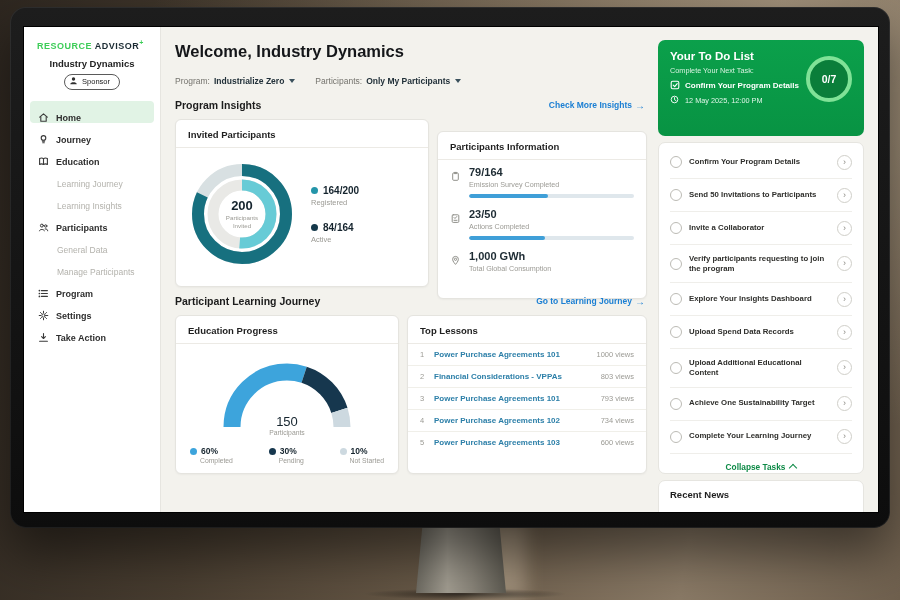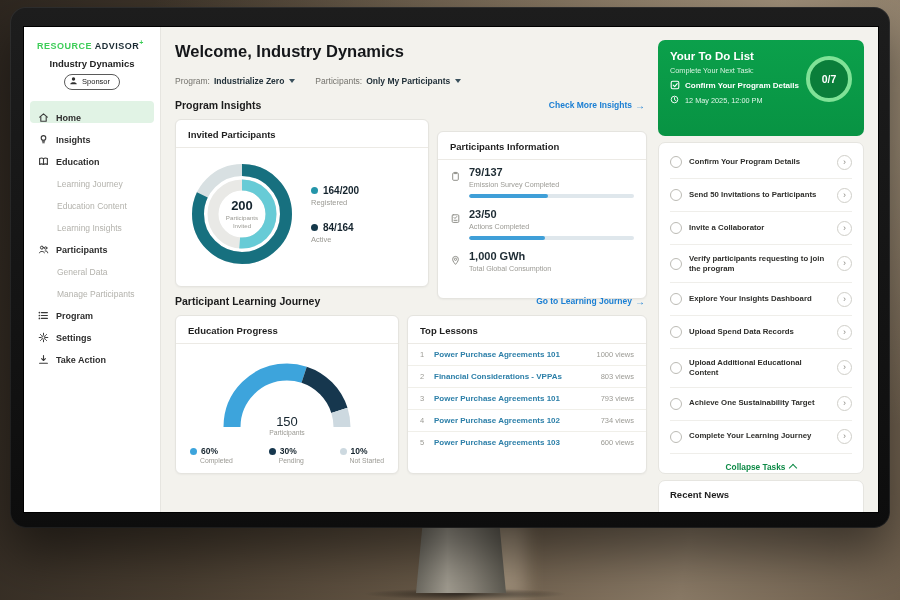--- a/index.html
+++ b/index.html
@@ -153,36 +153,33 @@
             </span>
         <span>Home</span>
       </div>
       <div class="nav-item">
         <span class="nico">
               <svg viewBox="0 0 11 11" width="11" height="11" fill="none" stroke="currentColor" stroke-width="1.1" stroke-linecap="round">
                 <circle cx="5.5" cy="3.9" r="2.3"></circle>
                 <path d="M4.4 7.1 h2.2 M4.7 8.7 h1.6"></path>
               </svg>
             </span>
-        <span>Insights</span>
+        <span>Journey</span>
       </div>
       <div class="nav-item">
         <span class="nico">
               <svg viewBox="0 0 11 11" width="11" height="11" fill="none" stroke="currentColor" stroke-width="1.1" stroke-linejoin="round">
                 <path d="M1.6 2.6 C3 1.9 4.4 1.9 5.5 2.7 C6.6 1.9 8 1.9 9.4 2.6 V8.4 C8 7.7 6.6 7.7 5.5 8.5 C4.4 7.7 3 7.7 1.6 8.4 Z"></path>
                 <path d="M5.5 2.7 V8.5"></path>
               </svg>
             </span>
         <span>Education</span>
       </div>
       <div class="nav-item sub">
             <span>Learning Journey</span>
-          </div>
-      <div class="nav-item sub">
-            <span>Education Content</span>
           </div>
       <div class="nav-item sub">
             <span>Learning Insights</span>
           </div>
       <div class="nav-item">
         <span class="nico">
               <svg viewBox="0 0 11 11" width="11" height="11" fill="none" stroke="currentColor" stroke-width="1" stroke-linecap="round">
                 <circle cx="3.9" cy="3.6" r="1.5"></circle>
                 <path d="M1.4 8.8 C1.4 6.9 6.4 6.9 6.4 8.8"></path>
                 <circle cx="7.7" cy="4" r="1.2"></circle>
@@ -285,21 +282,21 @@
 
   <div class="card card-info">
     <div class="card-title">Participants Information</div>
     <div class="stat">
       <div class="stat-top">
         <span class="sico"><svg viewBox="0 0 11 11" width="11" height="11" fill="none" stroke="currentColor" stroke-width="1">
                 <rect x="2.7" y="1.9" width="5.6" height="7.4" rx="1"></rect>
                 <path d="M4.3 1.4 h2.4 v1.2 h-2.4 z"></path>
               </svg></span>
         <div>
-          <div class="stat-val">79/137</div>
+          <div class="stat-val">79/164</div>
           <div class="stat-lab">Emission Survey Completed</div>
         </div>
       </div>
       <div class="bar">
             <div class="bar-fill" style="width: 48%;"></div>
           </div>
     </div>
     <div class="stat">
       <div class="stat-top">
         <span class="sico"><svg viewBox="0 0 11 11" width="11" height="11" fill="none" stroke="currentColor" stroke-width="1" stroke-linecap="round" stroke-linejoin="round">

